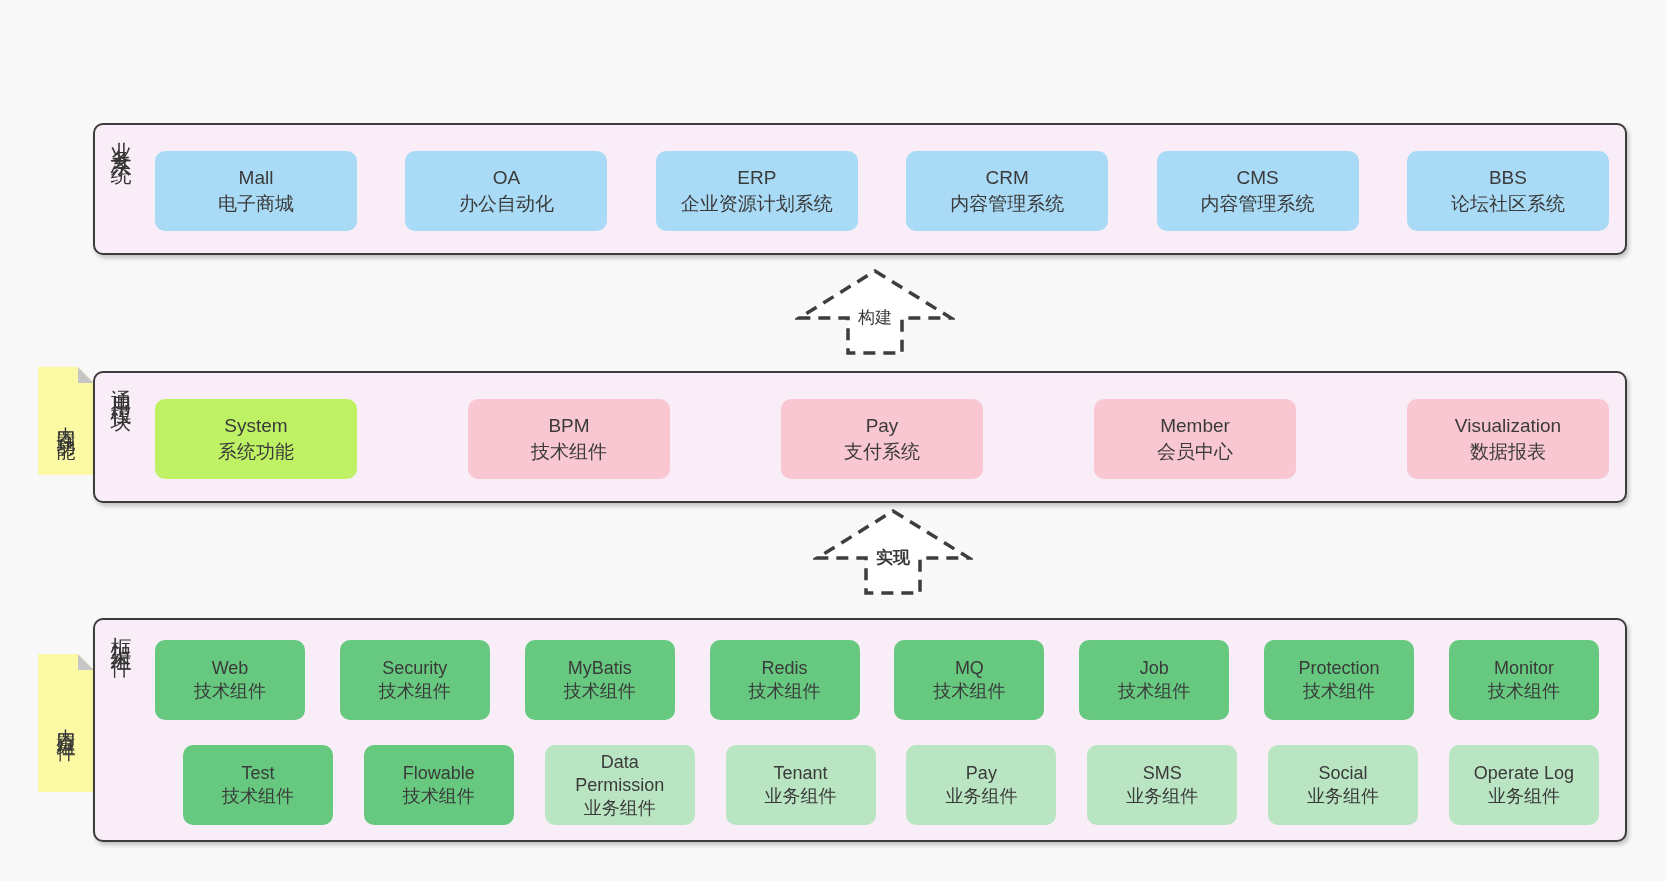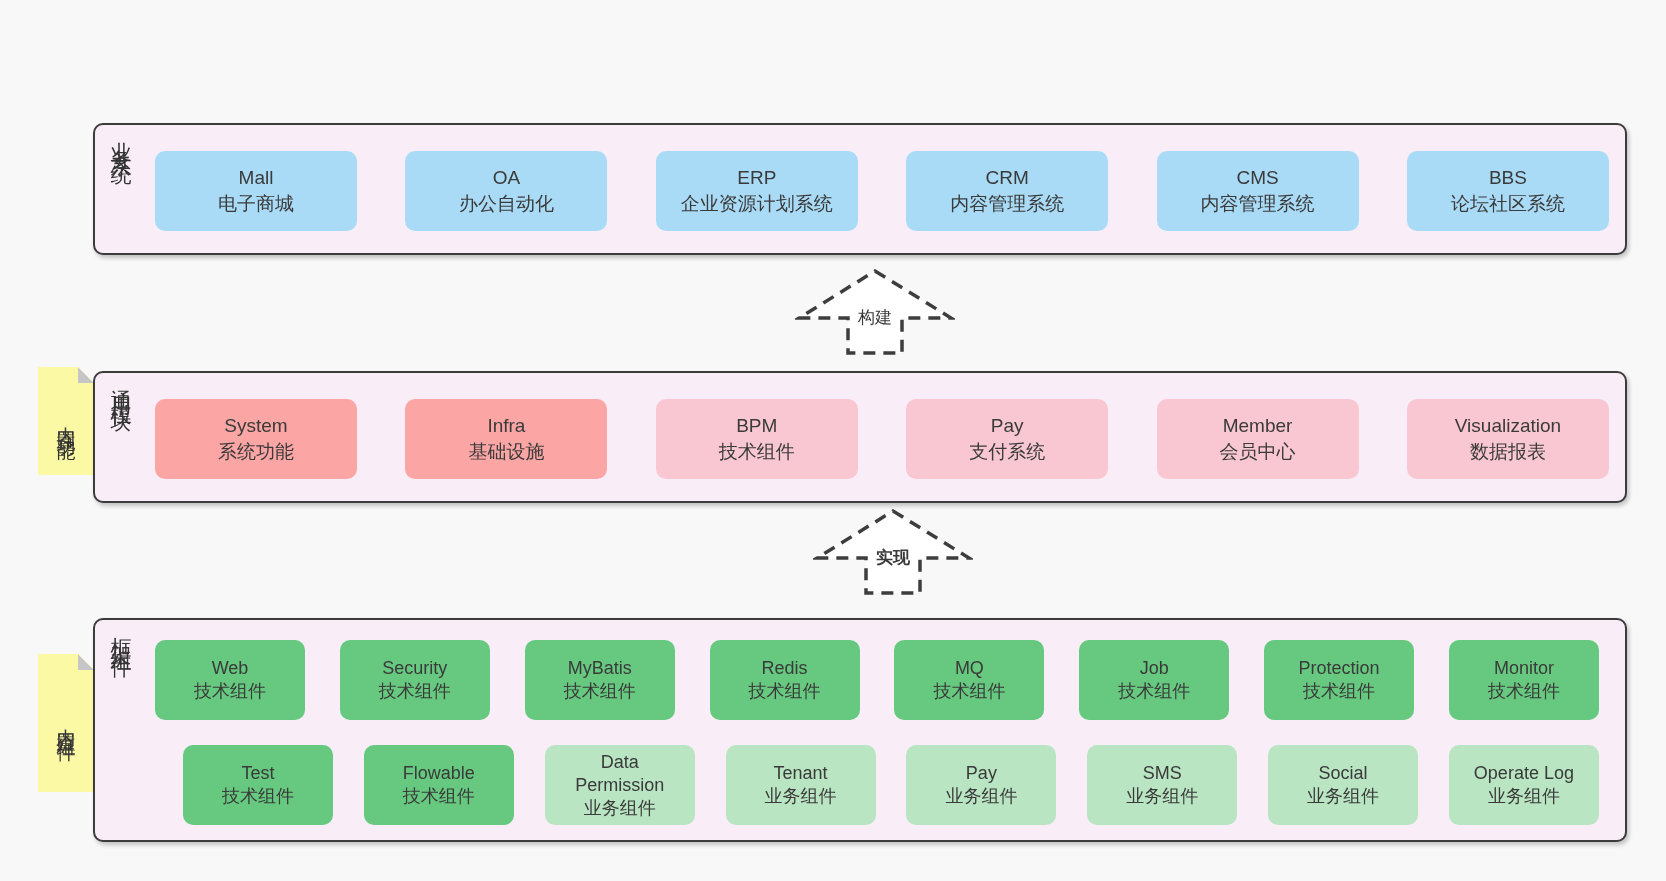--- a/index.html
+++ b/index.html
@@ -56,21 +56,21 @@
     border-radius: 10px;
     display: flex; flex-direction: column;
     align-items: center; justify-content: center;
     text-align: center;
     font-size: 19px;
     line-height: 26px;
   }
   .box.small { width: 150px; font-size: 18px; line-height: 23px; }
   .box-title { white-space: pre-line; }
   .blue  { background: #a9dbf6; }
-  .red   { background: #fca5a5; }
+  .red   { background: #bef264; }
   .pink  { background: #f9c7d2; align-items: center; }
   .green { background: #66c97f; }
   .lgreen{ background: #b9e5c2; }
 
   .note {
     position: absolute;
     width: 56px;
     background: #fbf9a4;
     clip-path: polygon(0 0, calc(100% - 16px) 0, 100% 16px, 100% 100%, 0 100%);
     z-index: 1;
@@ -161,24 +161,20 @@
     <div class="arrow-label"><span>构建</span></div>
   </div>
 
   <div class="panel" id="panel-modules">
     <div class="layer-label">通用模块</div>
     <div class="boxes top-row">
       <div class="box red">
         <div class="box-title">System</div>
         <div class="box-sub">系统功能</div>
       </div>
-      <div class="box red">
-        <div class="box-title">Infra</div>
-        <div class="box-sub">基础设施</div>
-      </div>
       <div class="box pink">
         <div class="box-title">BPM</div>
         <div class="box-sub">技术组件</div>
       </div>
       <div class="box pink">
         <div class="box-title">Pay</div>
         <div class="box-sub">支付系统</div>
       </div>
       <div class="box pink">
         <div class="box-title">Member</div>

